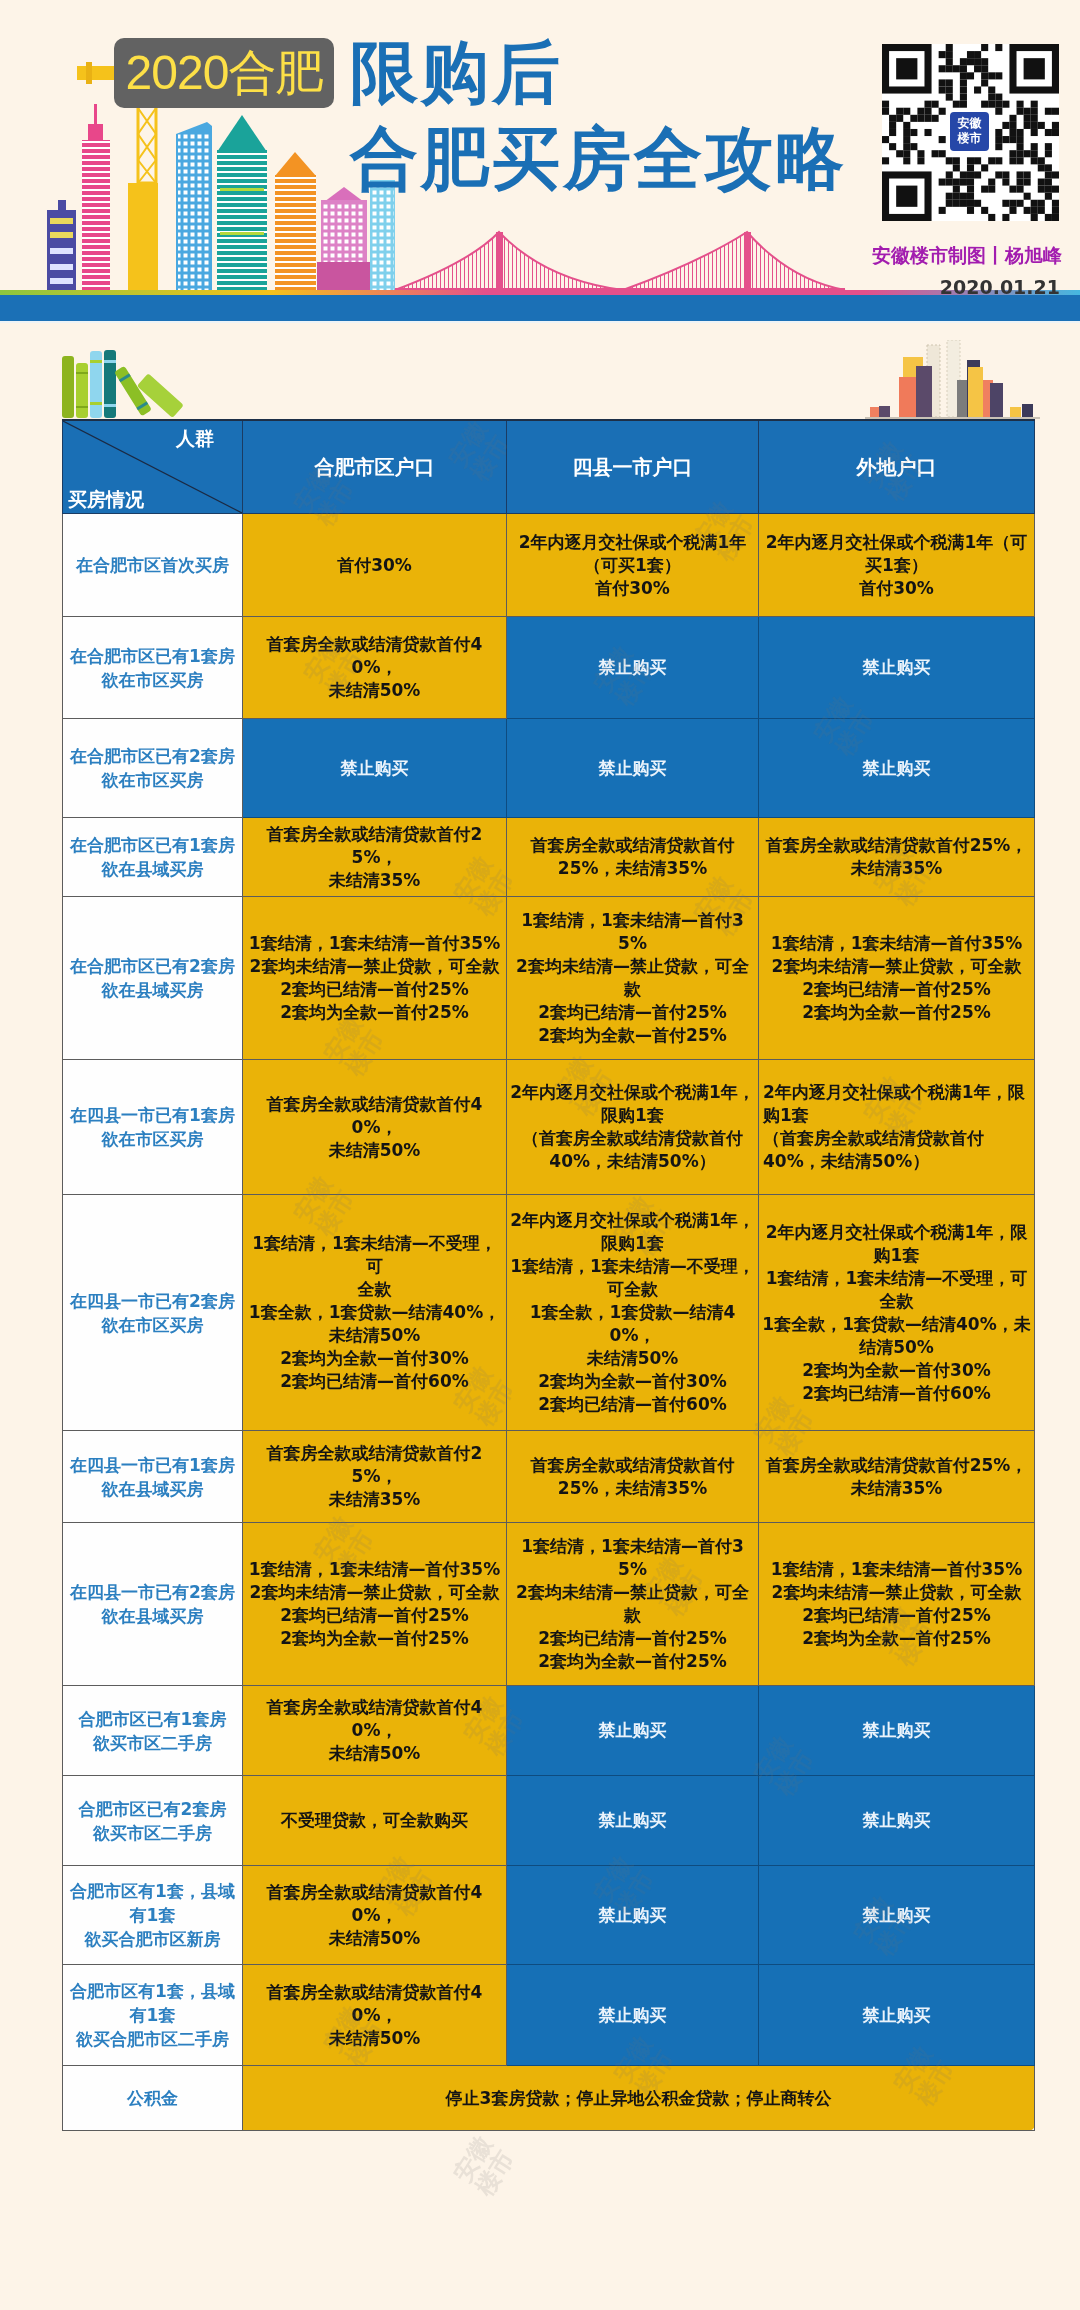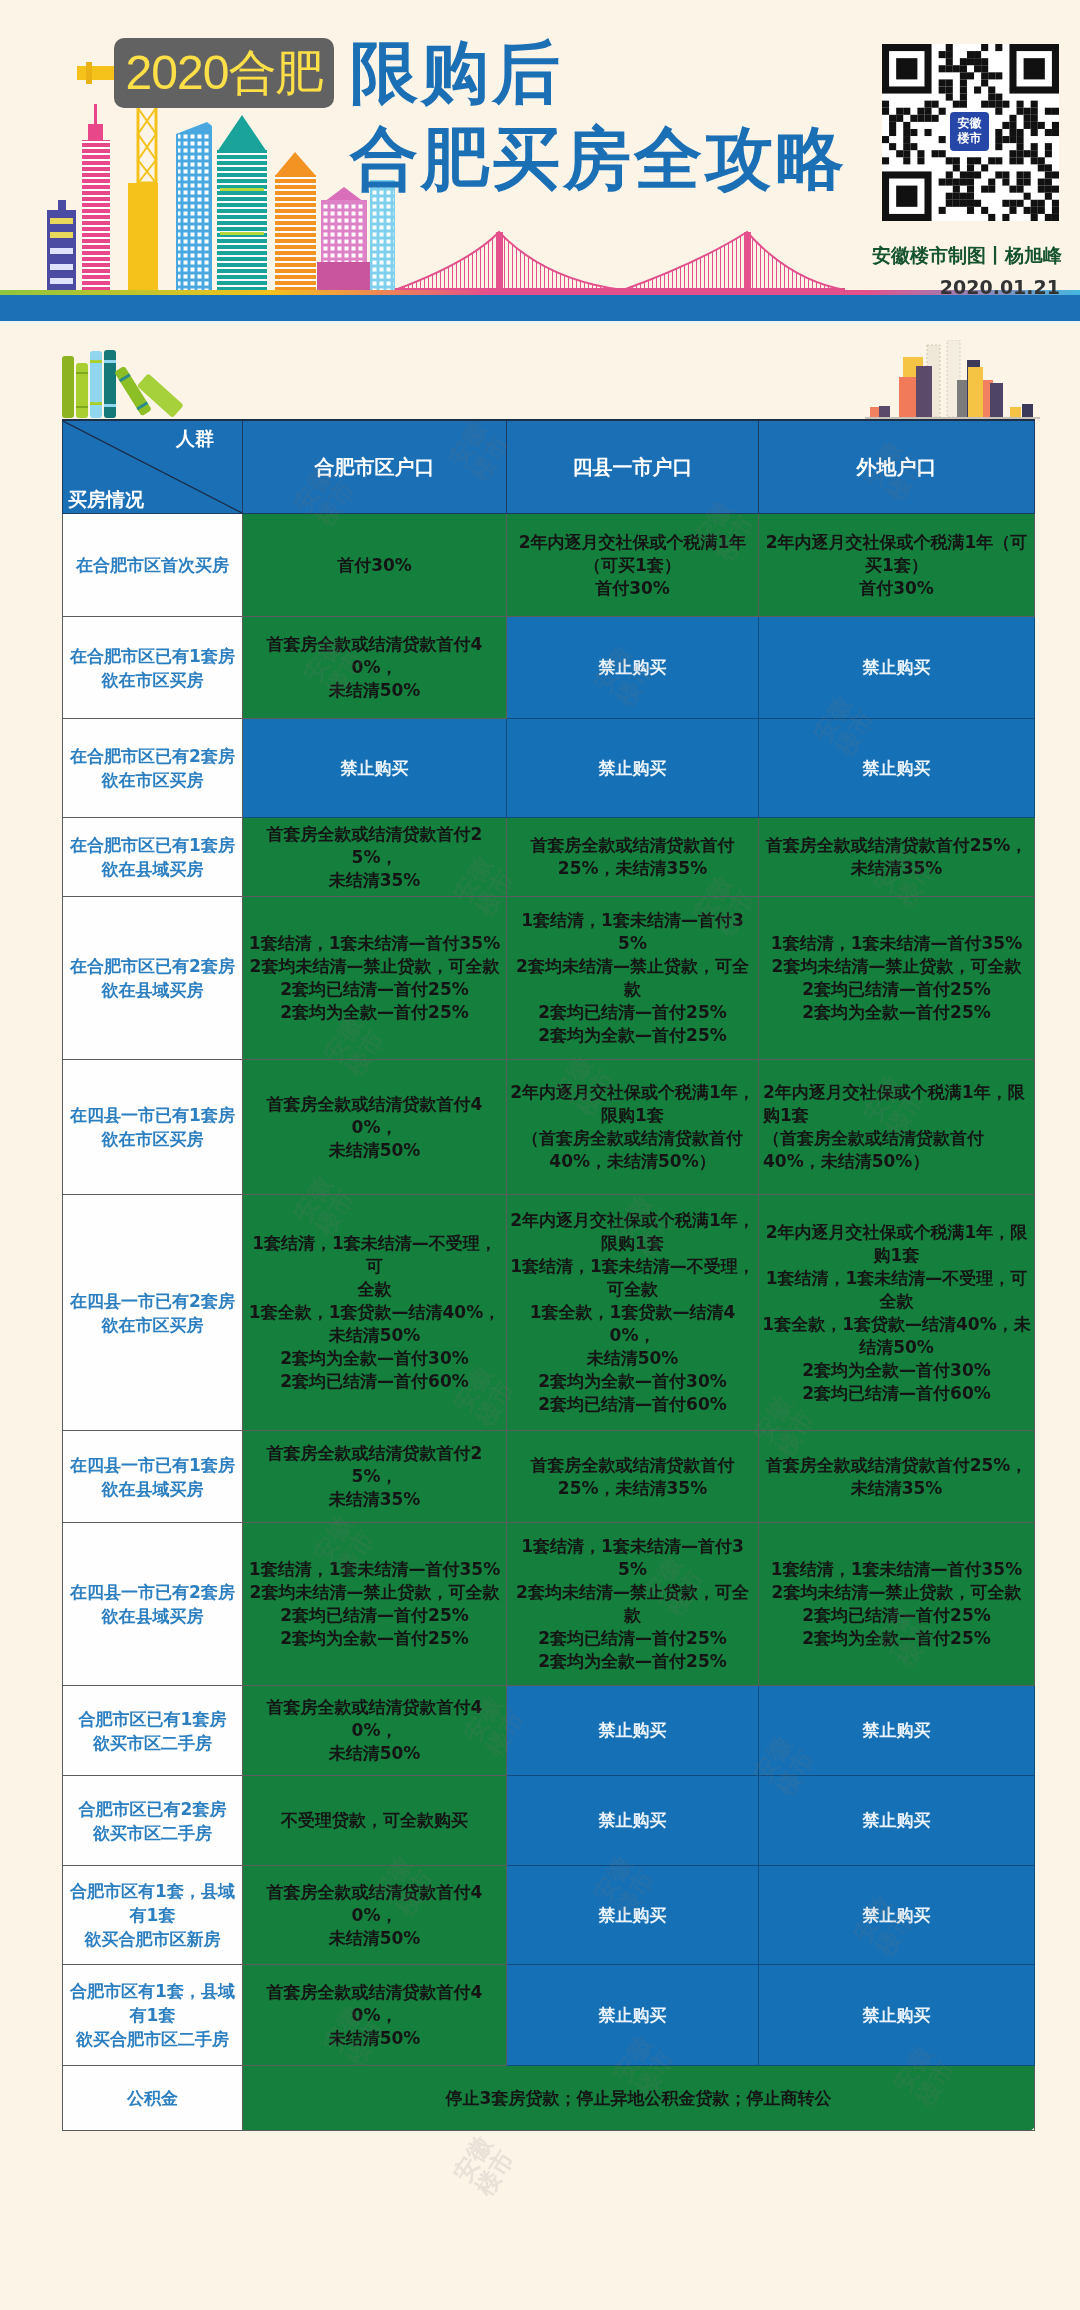--- a/index.html
+++ b/index.html
@@ -6,24 +6,24 @@
   body{width:1080px;height:2310px;background:#fdf4e8;position:relative;overflow:hidden;font-family:"DejaVu Sans","Liberation Sans",sans-serif;}
   .abs{position:absolute;}
   
   #banner-art{position:absolute;left:0;top:0;}
   #badge{position:absolute;left:114px;top:38px;width:220px;height:70px;background:#626262;border-radius:10px;color:#fde047;font-size:48px;line-height:70px;text-align:center;font-family:"Liberation Sans","DejaVu Sans",sans-serif;letter-spacing:-1px;}
   .title-line{position:absolute;left:350px;color:#1a6fb5;font-weight:bold;font-size:68px;line-height:70px;white-space:nowrap;letter-spacing:3px;text-align:center;}
   #title1{top:38px;}
   #title2{top:124px;}
   #qr-wrap{position:absolute;left:882px;top:44px;width:177px;height:177px;background:#fff;}
   #qr-logo{position:absolute;left:66px;top:66px;width:43px;height:43px;border-radius:6px;background:#2647a8;border:2px solid #fff;box-sizing:border-box;color:#fff;font-size:12px;font-weight:bold;line-height:15px;text-align:center;white-space:pre-line;padding-top:4px;}
-  #credit{position:absolute;right:18px;top:243px;font-size:19px;font-weight:bold;color:#14532d;white-space:nowrap;}
+  #credit{position:absolute;right:18px;top:243px;font-size:19px;font-weight:bold;color:#a21caf;white-space:nowrap;}
   #date{position:absolute;right:20px;top:276px;font-size:19px;font-weight:bold;color:#333;white-space:nowrap;text-align:center;}
   
-  #policy-table{position:absolute;left:62px;top:419px;width:972px;border-collapse:collapse;table-layout:fixed;background:#15803d;border-radius:7px;}
+  #policy-table{position:absolute;left:62px;top:419px;width:972px;border-collapse:collapse;table-layout:fixed;background:#eab308;border-radius:7px;}
   #policy-table td,#policy-table th{border:1.5px solid #5c5c5c;text-align:center;vertical-align:middle;padding:0 3px;font-weight:bold;font-size:17px;line-height:23px;white-space:pre-line;word-break:break-all;color:#141414;}
   #policy-table thead th{background:#1a6fb5;color:#fff;font-size:20px;border-color:#1b3c63;border-top:2px solid #1d2f47;}
   #policy-table th.rowlabel{color:#2b7fc0;line-height:24px;background:#fefefe;font-size:17px;}
   #policy-table td.blocked{background:#1670b6;color:#eaf3fb;border-color:#0e4c80;}
   #policy-table td.leftalign{text-align:left;padding-left:4px;}
   th.corner{position:relative;padding:0!important;}
   th.corner svg{position:absolute;left:0;top:0;width:100%;height:100%;}
   .corner-top{position:absolute;right:28px;top:6px;font-size:19px;line-height:22px;color:#fff;}
   .corner-bottom{position:absolute;left:5px;bottom:3px;font-size:19px;line-height:22px;color:#fff;}
   .wm{position:absolute;font-size:24px;font-weight:bold;line-height:26px;color:rgba(110,110,110,0.14);white-space:pre-line;transform:rotate(-58deg);pointer-events:none;}

